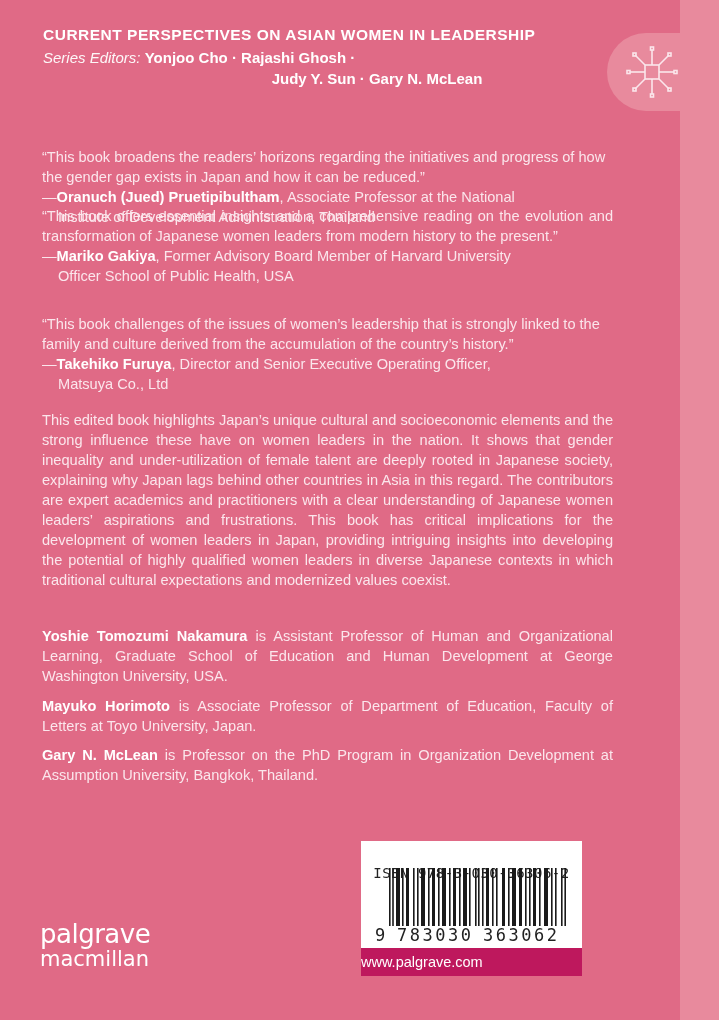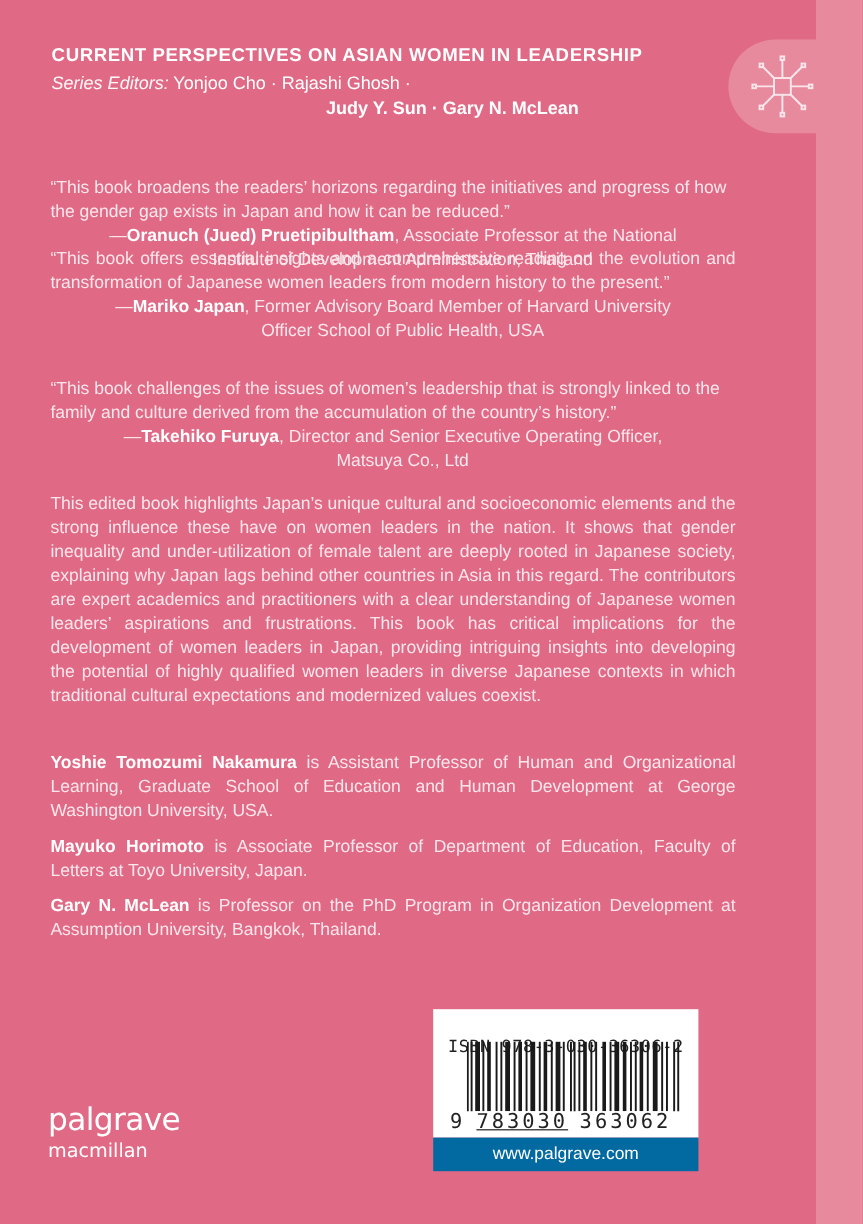--- a/index.html
+++ b/index.html
@@ -15,38 +15,38 @@
   }
   .series-tab {
     position: absolute; left: 607px; top: 33px; width: 73px; height: 78px;
     background: #e88a9d;
     border-radius: 40px 0 0 40px;
   }
   .series-icon {
     position: absolute; left: 624px; top: 44px; width: 56px; height: 56px;
   }
   .series-block {
-    position: absolute; left: 43px; top: 38px; width: 560px;
+    position: absolute; left: 43px; top: 26px; width: 560px;
   }
   .series-title {
     font-weight: bold; font-size: 15.5px; letter-spacing: 0.5px; color: #ffffff;
     white-space: nowrap;
   }
   .series-editors { font-size: 15px; margin-top: 3px; line-height: 21px; color: #ffffff; }
   .series-editors .lbl { font-style: italic; font-weight: normal; opacity: 0.95; }
-  .series-editors .names { font-weight: normal; }
+  .series-editors .names { font-weight: bold; }
   .series-editors .line2 { padding-left: 108px; font-weight: bold; text-align: center; }
 
   .text-col {
     position: absolute; left: 42px; width: 571px;
     font-size: 14.6px; line-height: 20px; color: #fbe6ec;
   }
   .quote { text-align: left; }
   .quote.justify { text-align: justify; }
-  .attrib { display: block; text-align: center; }
+  .attrib { display: block; }
   .attrib .name { font-weight: bold; color: #ffffff; }
   .attrib .indent { display: block; padding-left: 16px; }
 
   .blurb { text-align: justify; }
   .bio { text-align: justify; }
   .bio .name { font-weight: bold; color: #ffffff; }
 
   .isbn-box {
     position: absolute; left: 361px; top: 841px; width: 221px; height: 107px;
     background: #ffffff;
@@ -59,29 +59,29 @@
   .barcode {
     position: absolute; left: 28px; top: 27px; width: 178px; height: 58px;
   }
   .barcode-digits {
     position: absolute; left: 0; top: 84px; width: 221px;
     font-family: "DejaVu Sans Mono", monospace; font-size: 17px; color: #222;
   }
   .barcode-digits span { position: absolute; top: 0; }
   .www-strip {
     position: absolute; left: 361px; top: 948px; width: 221px; height: 28px;
-    background: #0369a1;
-    color: #ffffff; font-size: 14.5px; text-align: center; line-height: 28px;
+    background: #be185d;
+    color: #ffffff; font-size: 14.5px; line-height: 28px;
   }
   .logo {
     position: absolute; left: 40px; top: 920px; color: #ffffff;
     font-family: "DejaVu Sans", sans-serif; font-weight: normal;
   }
   .logo .l1 { font-size: 26px; line-height: 28px; letter-spacing: -0.5px; }
-  .logo .l2 { font-size: 16px; line-height: 22px; letter-spacing: 0px; }
+  .logo .l2 { font-size: 21px; line-height: 22px; letter-spacing: 0px; }
 </style>
 </head>
 <body>
 
 <div class="spine-strip"></div>
 <div class="series-tab"></div>
 <svg class="series-icon" viewBox="0 0 56 56">
   <g stroke="#fbe6ec" stroke-width="1.6" fill="none">
     <rect x="21" y="21" width="14" height="14"></rect>
     <line x1="28" y1="21" x2="28" y2="6"></line>
@@ -116,21 +116,21 @@
   <div class="quote">“This book broadens the readers’ horizons regarding the initiatives and progress of how the gender gap exists in Japan and how it can be reduced.”</div>
   <div class="attrib">
     <span>—</span><span class="name">Oranuch (Jued) Pruetipibultham</span><span>, Associate Professor at the National</span>
     <span class="indent">Institute of Development Administration, Thailand</span>
   </div>
 </div>
 
 <div class="text-col" style="top:206px;">
   <div class="quote justify">“This book offers essential insights and a comprehensive reading on the evolution and transformation of Japanese women leaders from modern history to the present.”</div>
   <div class="attrib">
-    <span>—</span><span class="name">Mariko Japan</span><span>, Former Advisory Board Member of Harvard University</span>
+    <span>—</span><span class="name">Mariko Gakiya</span><span>, Former Advisory Board Member of Harvard University</span>
     <span class="indent">Officer School of Public Health, USA</span>
   </div>
 </div>
 
 <div class="text-col" style="top:314px;">
   <div class="quote">“This book challenges of the issues of women’s leadership that is strongly linked to the family and culture derived from the accumulation of the country’s history.”</div>
   <div class="attrib">
     <span>—</span><span class="name">Takehiko Furuya</span><span>, Director and Senior Executive Operating Officer,</span>
     <span class="indent">Matsuya Co., Ltd</span>
   </div>
@@ -190,17 +190,17 @@
       <rect x="150" y="0" width="1.6" height="58"></rect>
       <rect x="155" y="0" width="4" height="58"></rect>
       <rect x="162" y="0" width="1.6" height="58"></rect>
       <rect x="166" y="0" width="1.6" height="58"></rect>
       <rect x="172" y="0" width="1.6" height="66"></rect>
       <rect x="175.4" y="0" width="1.6" height="66"></rect>
     </g>
   </svg>
   <div class="barcode-digits">
     <span style="left:14px;">9</span>
-    <span style="left:36px; letter-spacing:2.5px;text-decoration:underline;">783030</span>
+    <span style="left:36px; letter-spacing:2.5px;">783030</span>
     <span style="left:122px; letter-spacing:2.5px;">363062</span>
   </div>
 </div>
 <div class="www-strip">www.palgrave.com</div>
 
 </body></html>

